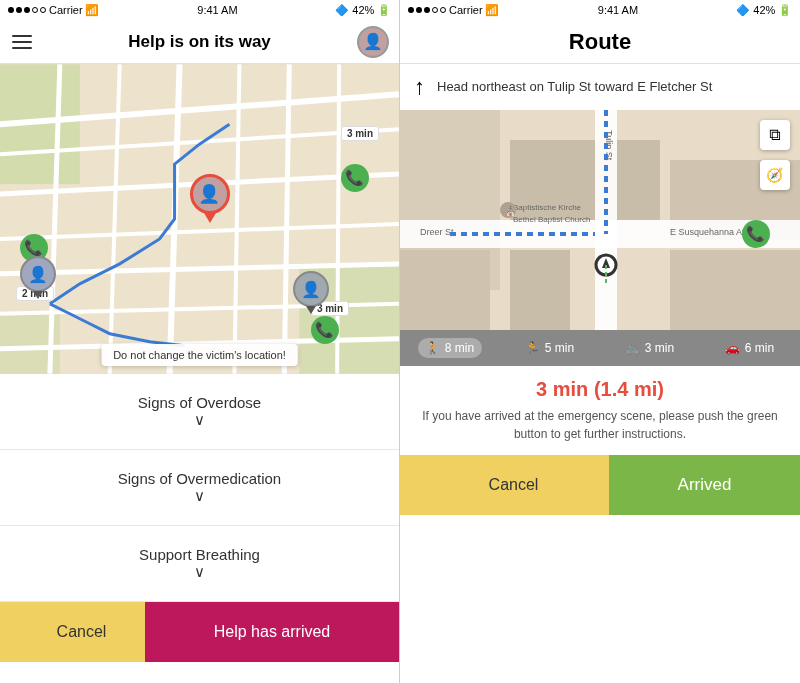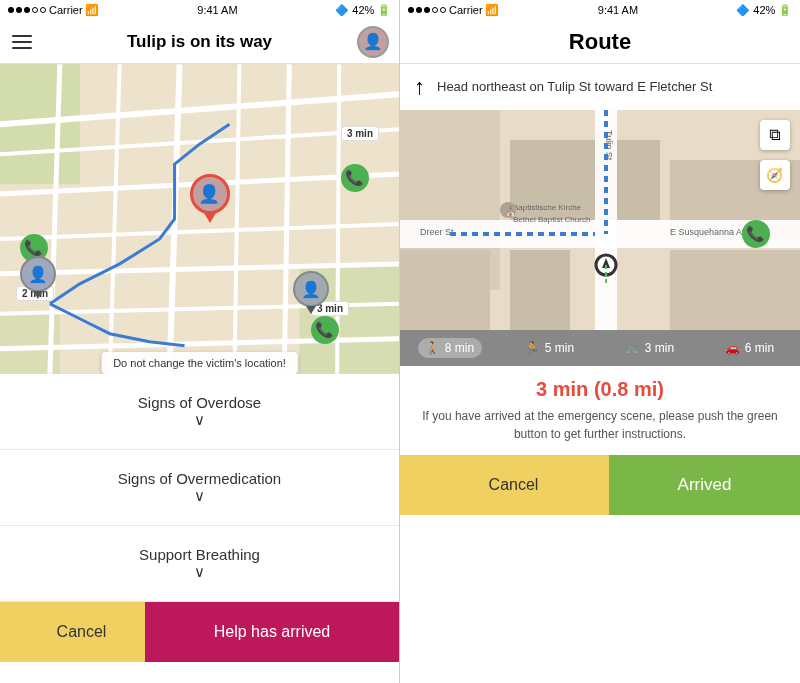--- a/index.html
+++ b/index.html
@@ -77,21 +77,21 @@
 
     
     .map-svg {
       width: 100%;
       height: 100%;
     }
 
     
     .victim-banner {
       position: absolute;
-      bottom: 0;
+      bottom: 8px;
       left: 50%;
       transform: translateX(-50%);
       background: rgba(255,255,255,0.92);
       padding: 5px 12px;
       border-radius: 4px;
       font-size: 11px;
       color: #333;
       white-space: nowrap;
       box-shadow: 0 1px 4px rgba(0,0,0,0.2);
     }
@@ -323,21 +323,21 @@
       <span>🔋</span>
     </div>
   </div>
 
   <div class="app-header">
     <div class="menu-icon">
       <div class="menu-line"></div>
       <div class="menu-line"></div>
       <div class="menu-line"></div>
     </div>
-    <h1 style="font-size:17px; font-weight:600;">Tulip is on its way</h1>
+    <h1 style="font-size:17px; font-weight:600;">Help is on its way</h1>
 
     <div style="position:absolute;right:10px;width:32px;height:32px;border-radius:50%;background:#c0a0a0;border:2px solid #999;overflow:hidden;display:flex;align-items:center;justify-content:center;">
       <span style="font-size:16px;">👤</span>
     </div>
   </div>
 
   <div class="map-area" style="height:310px; flex:none;">
     
     <svg class="map-svg" viewBox="0 0 400 310" xmlns="http://www.w3.org/2000/svg">
 
@@ -512,21 +512,21 @@
       <span>🚲</span>
       <span>3 min</span>
     </div>
     <div class="travel-mode">
       <span>🚗</span>
       <span>6 min</span>
     </div>
   </div>
 
   <div class="eta-info">
-    <div class="eta-time">3 min (0.8 mi)</div>
+    <div class="eta-time">3 min (1.4 mi)</div>
     <div class="eta-desc">If you have arrived at the emergency scene, please push the green button to get further instructions.</div>
   </div>
 
   <div class="bottom-buttons">
     <button class="btn-cancel">Cancel</button>
     <button class="btn-arrived-alt">Arrived</button>
   </div>
 </div>
 
 </body></html>

